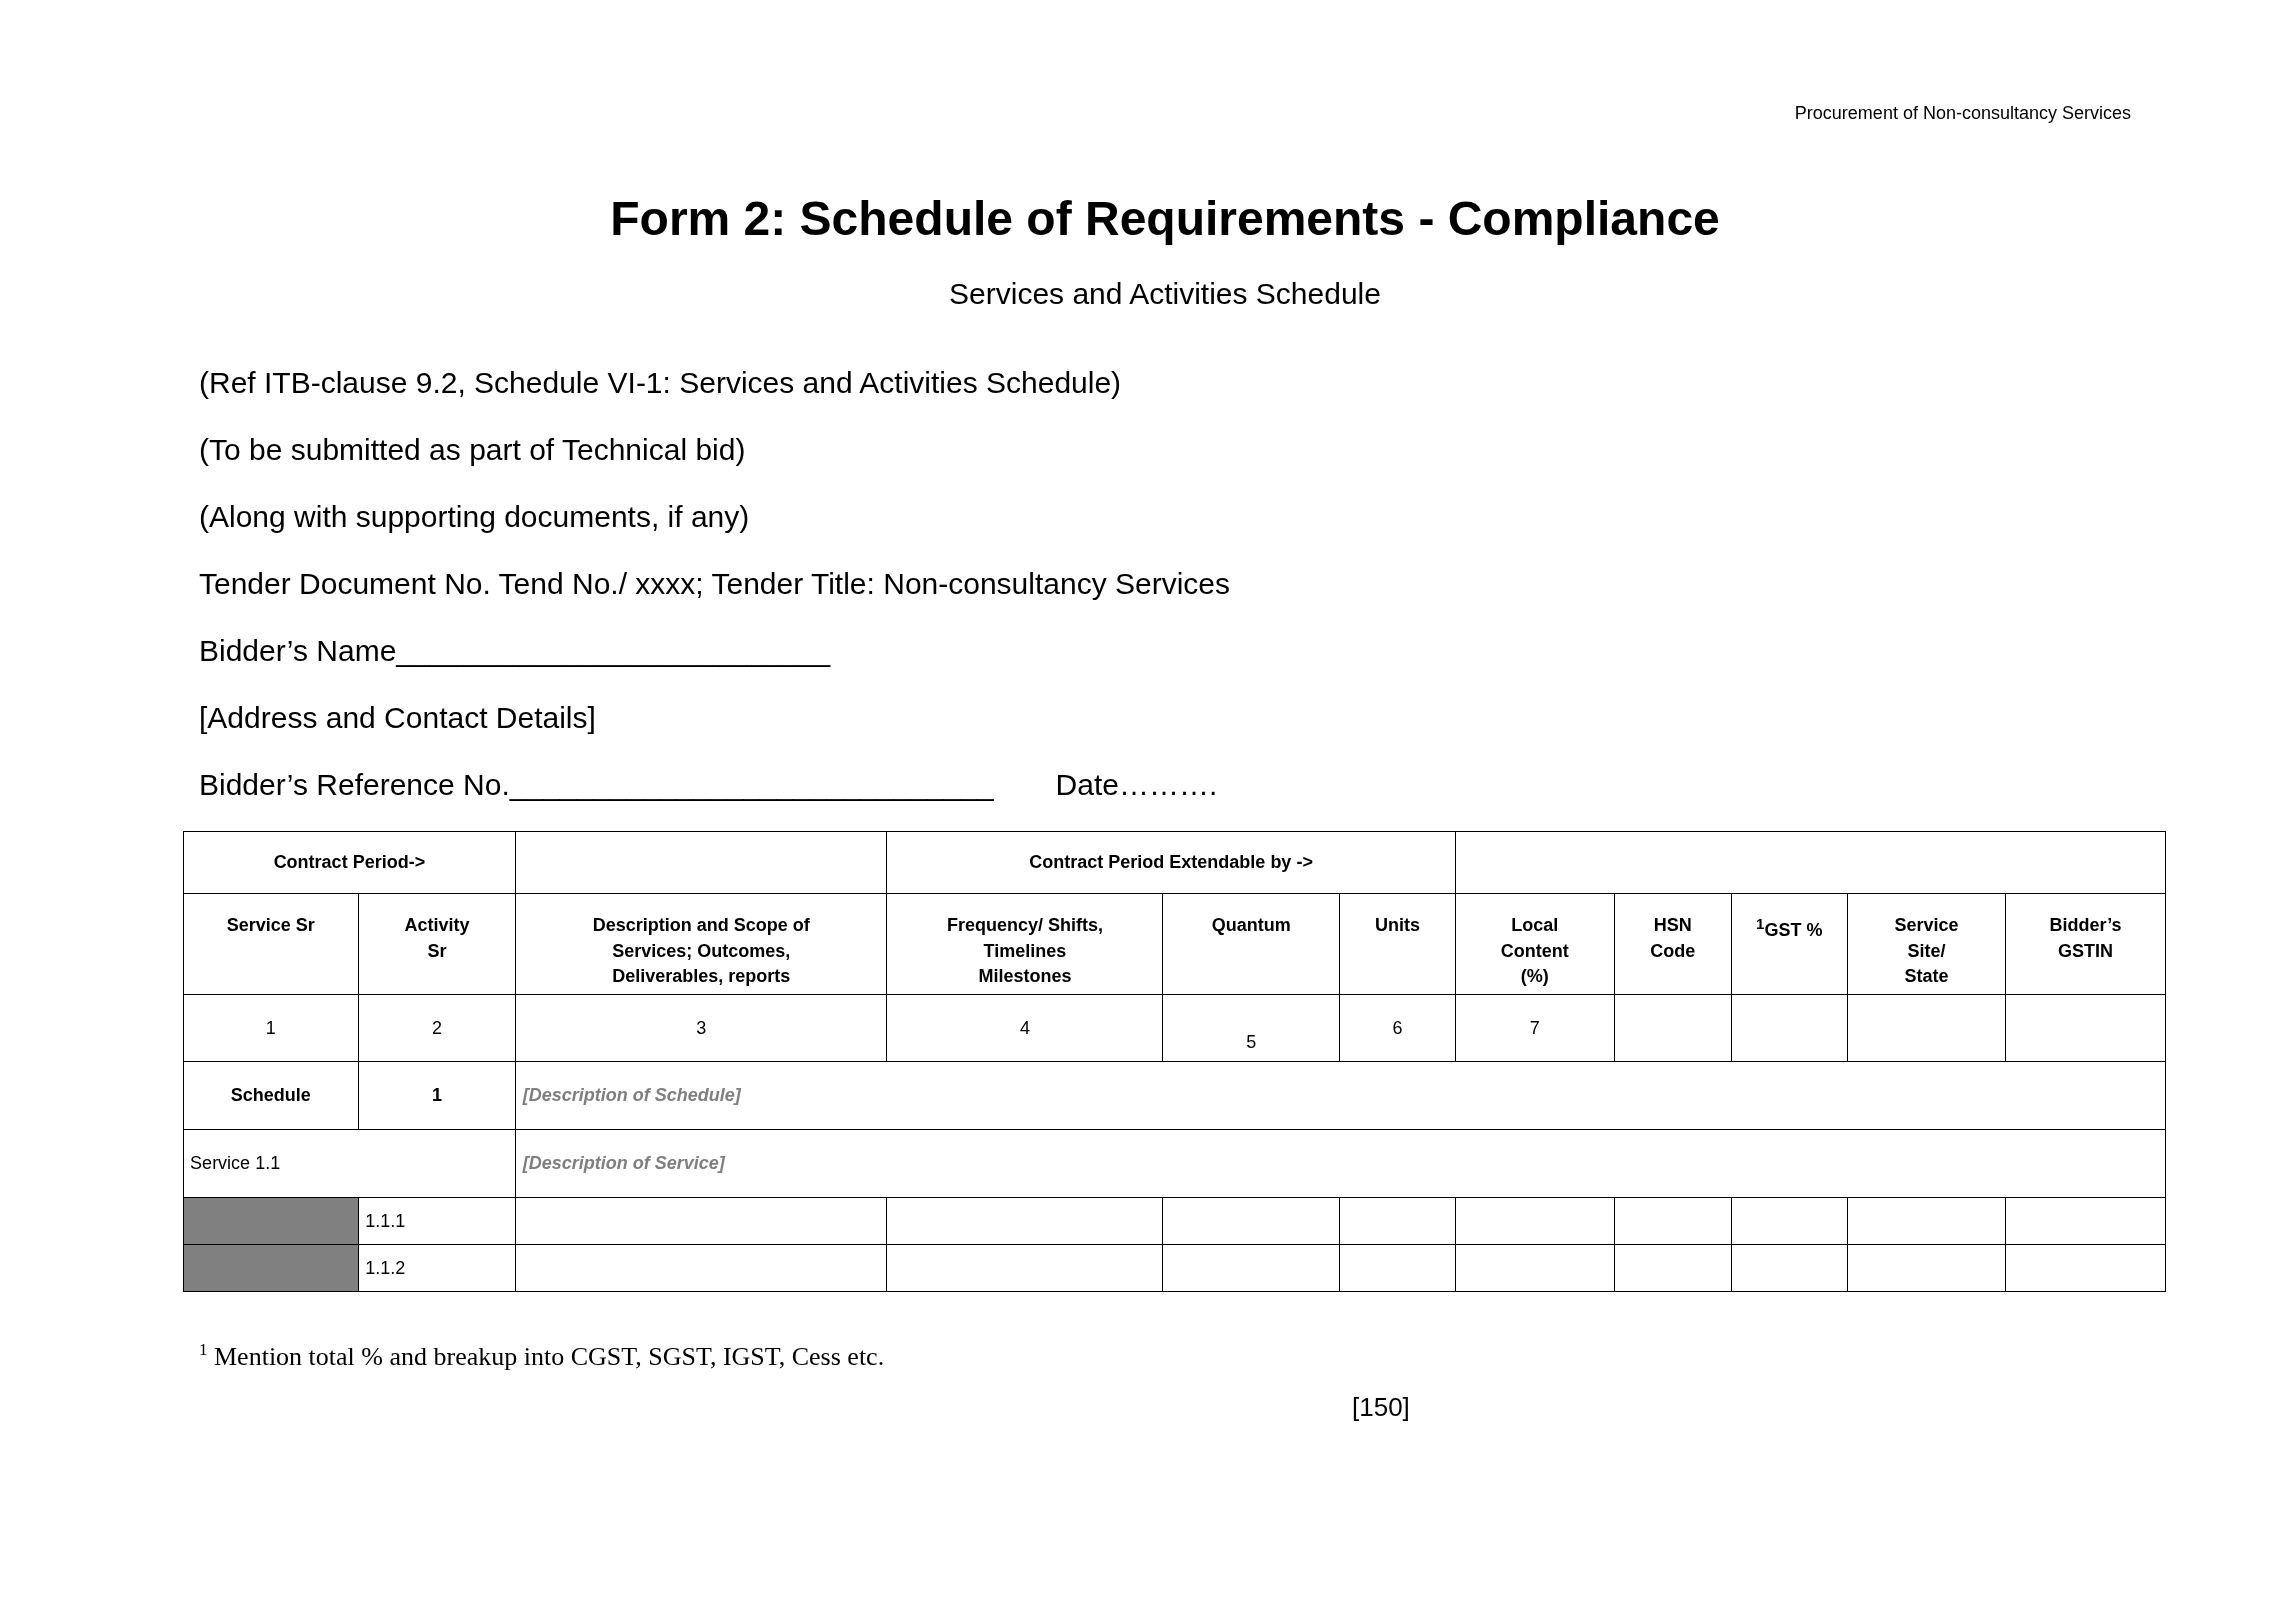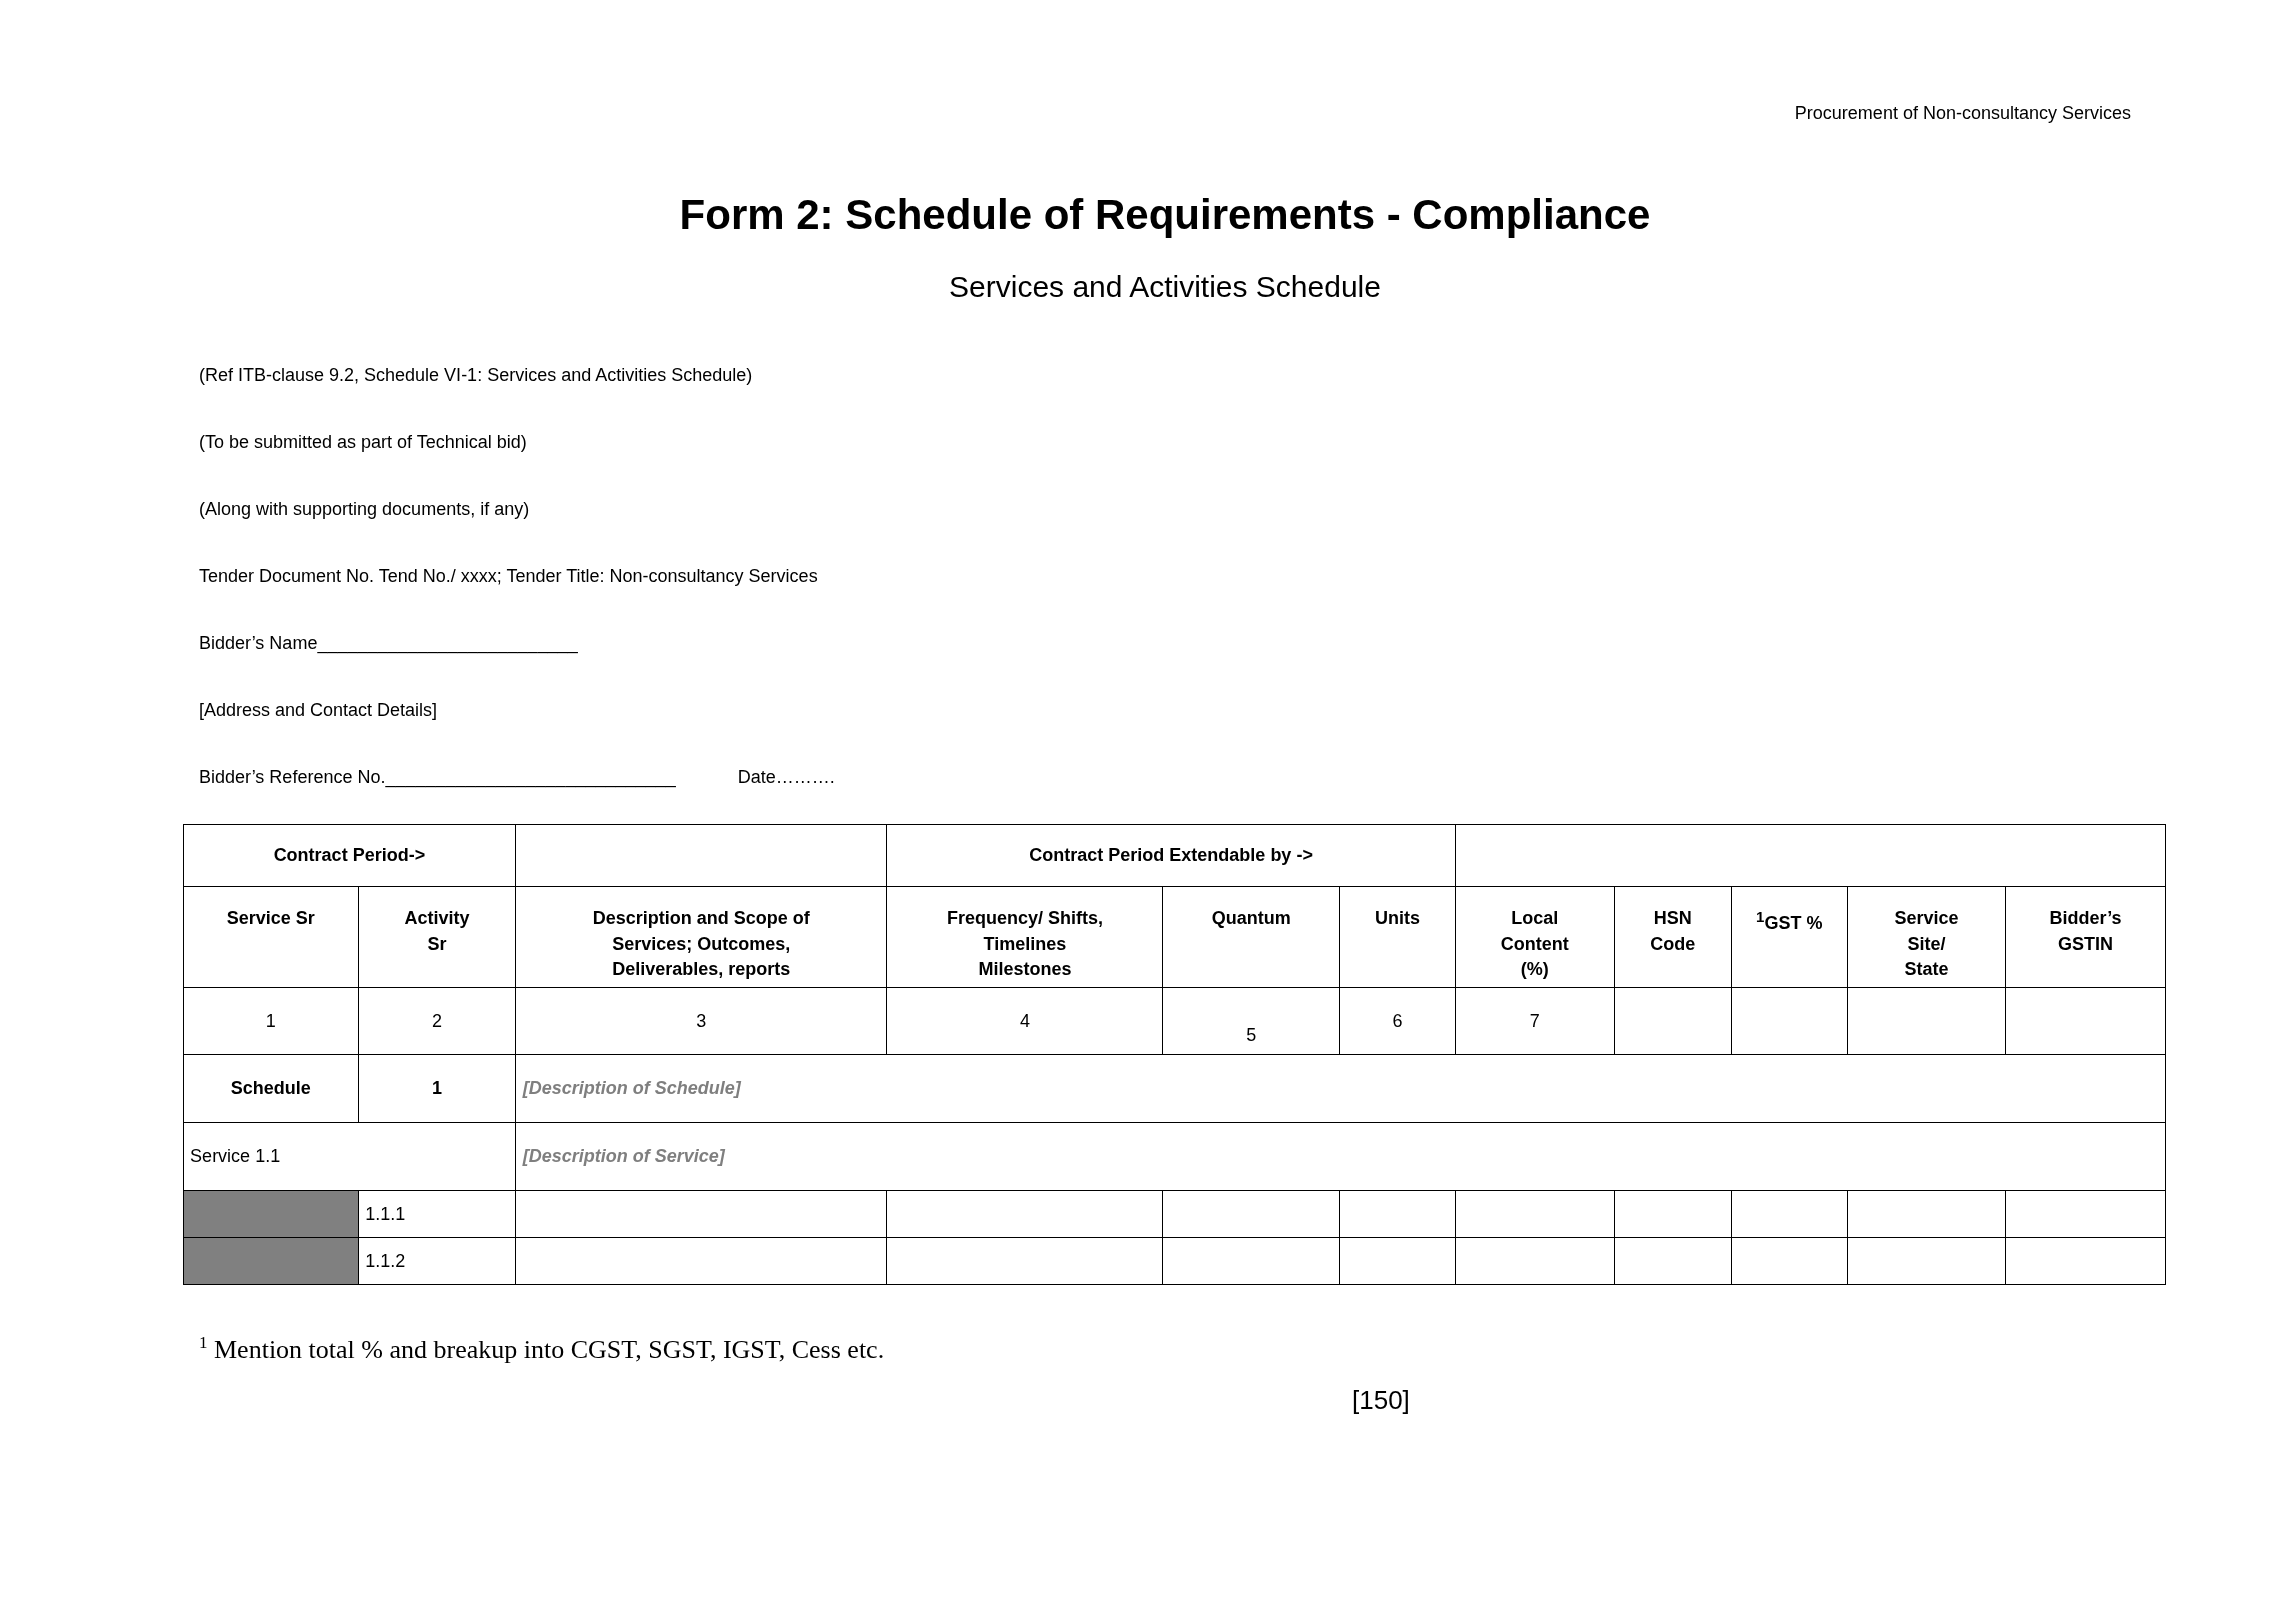--- a/index.html
+++ b/index.html
@@ -7,24 +7,24 @@
   html, body { margin: 0; padding: 0; background: #ffffff; }
   .page {
     width: 2295px; height: 1623px; background: #ffffff;
     font-family: "Liberation Sans", sans-serif; color: #000000;
     position: relative; overflow: hidden;
   }
   .content { position: absolute; left: 199px; top: 98px; width: 1932px; }
 
   .running-header { text-align: right; font-size: 18px; line-height: 31px; margin: 0 0 62px 0; }
 
-  .form-title { text-align: center; font-size: 42px; font-weight: 700; margin: 0 0 31px 0; }
+  .form-title { text-align: center; font-size: 48px; font-weight: 700; margin: 0 0 31px 0; }
   .form-subtitle { text-align: center; font-size: 30px; font-weight: 400; margin: 0 0 38px 0; }
 
-  .bodyline { font-size: 18px; line-height: 67px; margin: 0; white-space: nowrap; }
+  .bodyline { font-size: 30px; line-height: 67px; margin: 0; white-space: nowrap; }
   .date-label { margin-left: 62px; }
 
   table.main {
     border-collapse: collapse; table-layout: fixed;
     width: 1983px; margin-left: -16.4px; margin-top: 13px;
   }
   table.main td, table.main th {
     border: 1.3px solid #000000; padding: 3.9px 6.5px;
     font-size: 18px; vertical-align: middle; overflow: hidden;
   }

